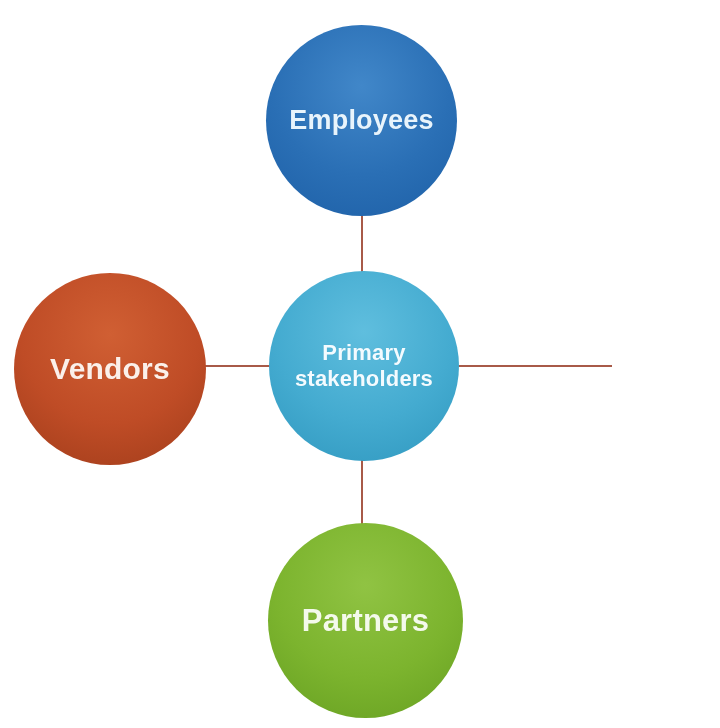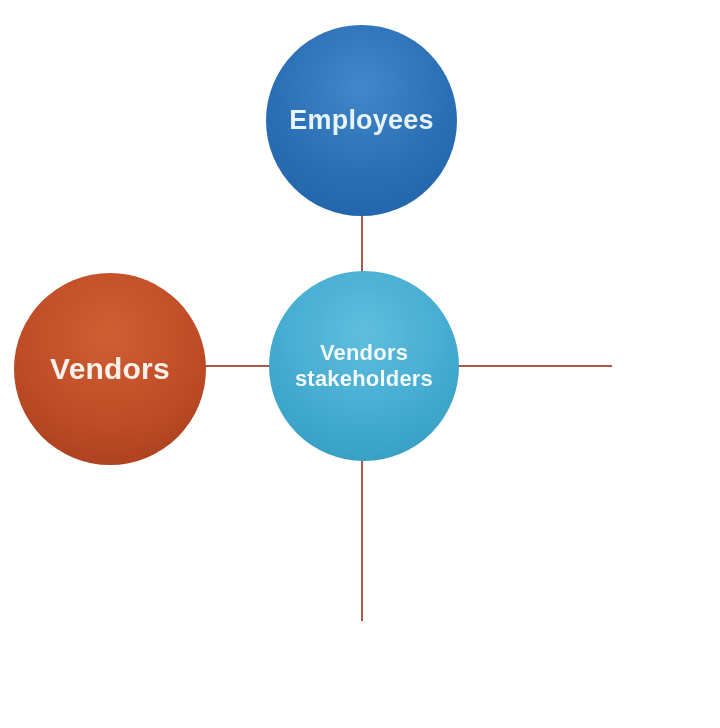--- a/index.html
+++ b/index.html
@@ -97,18 +97,21 @@
 
   <div class="node top" style="background: radial-gradient(circle at 50% 32%, rgb(65, 135, 201) 0%, rgb(42, 111, 181) 55%, rgb(29, 95, 166) 100%); color: rgb(232, 244, 252);">
     <span class="label">Employees</span>
   </div>
 
   <div class="node left" style="background: radial-gradient(circle at 50% 32%, rgb(208, 95, 51) 0%, rgb(191, 76, 38) 55%, rgb(160, 60, 26) 100%); color: rgb(251, 240, 234);">
     <span class="label">Vendors</span>
   </div>
 
   <div class="node center" style="background: radial-gradient(circle at 50% 32%, rgb(95, 190, 222) 0%, rgb(68, 171, 208) 55%, rgb(47, 151, 190) 100%); color: rgb(243, 251, 255);">
-    <span class="label">Vendors stakeholders</span>
+    <span class="label">Primary stakeholders</span>
   </div>
 
 
+  <div class="node bottom" style="background: radial-gradient(circle at 50% 32%, rgb(144, 195, 67) 0%, rgb(124, 180, 46) 55%, rgb(102, 159, 33) 100%); color: rgb(244, 250, 235);">
+    <span class="label">Partners</span>
+  </div>
 
 </div>
 
 </body></html>

